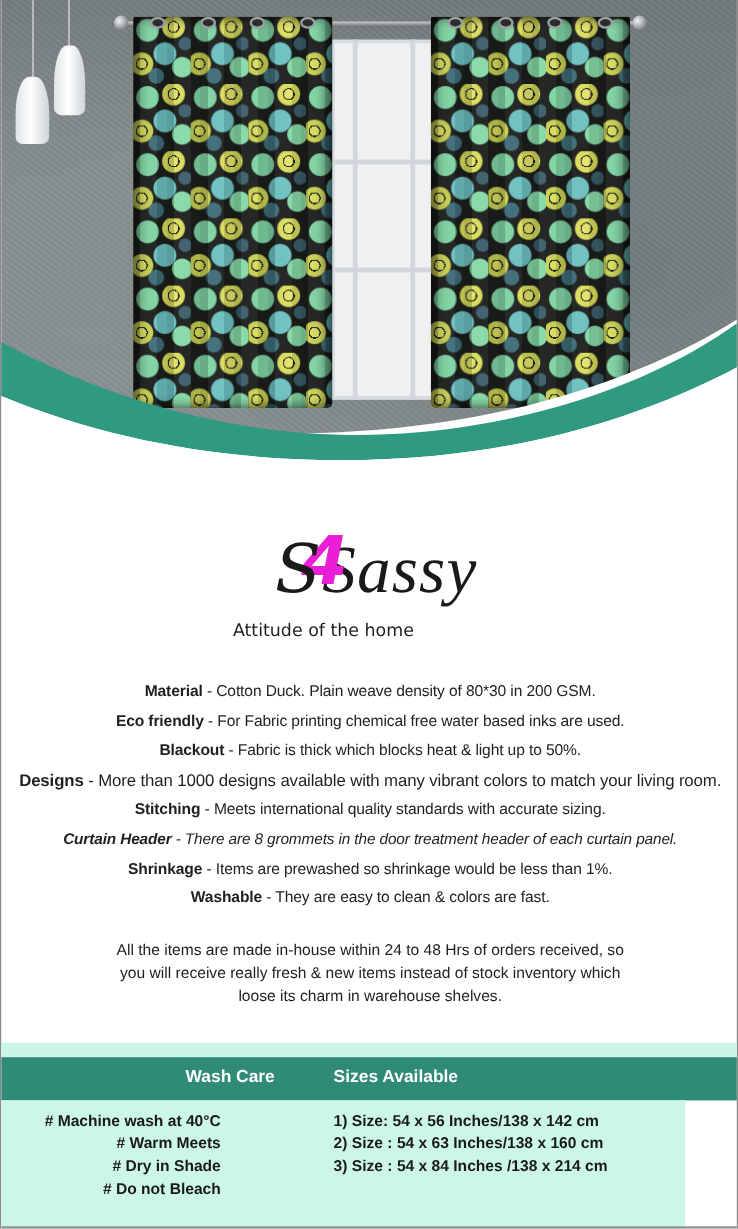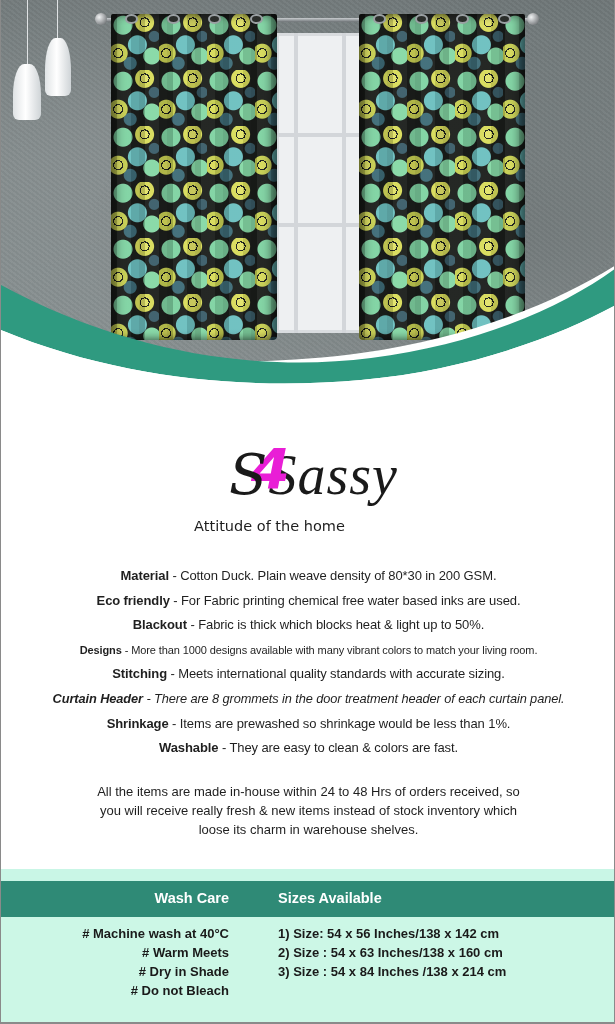--- a/index.html
+++ b/index.html
@@ -59,21 +59,21 @@
     .feature { text-align: center; font-size: 13px; color: #1f1f1f; height: 24.6px; line-height: 22px; font-family: "Liberation Sans", sans-serif; white-space: nowrap; letter-spacing: -0.1px; }
     .feature b { font-weight: bold; }
 
     .about { position: absolute; left: 60px; top: 782px; width: 495px; text-align: center; font-size: 13px; line-height: 19px; color: #1f1f1f; }
 
     
     .strip { position: absolute; left: 0; top: 869px; width: 615px; height: 12px; background: #c9f6e6; }
     .table-head { position: absolute; left: 0; top: 881px; width: 615px; height: 36px; background: #2f8a76; color: #ffffff; font-weight: bold; font-size: 14.5px; }
     .table-head .c1 { position: absolute; right: 387px; top: 9px; text-align: right; }
     .table-head .c2 { position: absolute; left: 277px; top: 9px; }
-    .table-body { position: absolute; left: 0; top: 917px; width: 615px; height: 107px; background: #ccf7e6; color: #1a1a1a; font-weight: bold; font-size: 13px; }
+    .table-body { position: absolute; left: 0; top: 917px; width: 570px; height: 107px; background: #ccf7e6; color: #1a1a1a; font-weight: bold; font-size: 13px; }
     .wash { position: absolute; right: 387px; top: 7px; text-align: right; }
     .sizes { position: absolute; left: 277px; top: 7px; }
     .row { height: 19px; line-height: 19px; white-space: nowrap; }
     .bottom-border { position: absolute; left: 0; bottom: 0; width: 615px; height: 2px; background: #8a8a8a; }
   </style>
 </head>
 <body>
 
 <div class="page">
 
@@ -124,21 +124,21 @@
     <span class="logo-mark">
       <span class="s1">S</span><span class="four">4</span><span class="rest">Sassy</span>
     </span>
   </div>
   <div class="tagline">Attitude of the home</div>
 
   <div class="features">
     <div class="feature"><b>Material</b><span> - Cotton Duck. Plain weave density of 80*30 in 200 GSM.</span></div>
     <div class="feature"><b>Eco friendly</b><span> - For Fabric printing chemical free water based inks are used.</span></div>
     <div class="feature"><b>Blackout</b><span> - Fabric is thick which blocks heat &amp; light up to 50%.</span></div>
-    <div class="feature" style="font-size:11px;"><b>Designs</b><span> - More than 1000 designs available with many vibrant colors to match your living room.</span></div>
+    <div class="feature" style="font-size:14px;"><b>Designs</b><span> - More than 1000 designs available with many vibrant colors to match your living room.</span></div>
     <div class="feature"><b>Stitching</b><span> - Meets international quality standards with accurate sizing.</span></div>
     <div class="feature" style="font-size:12.8px;font-style:italic;"><b>Curtain Header</b><span> - There are 8 grommets in the door treatment header of each curtain panel.</span></div>
     <div class="feature"><b>Shrinkage</b><span> - Items are prewashed so shrinkage would be less than 1%.</span></div>
     <div class="feature"><b>Washable</b><span> - They are easy to clean &amp; colors are fast.</span></div>
   </div>
 
   <div class="about">
     <div>All the items are made in-house within 24 to 48 Hrs of orders received, so</div>
     <div>you will receive really fresh &amp; new items instead of stock inventory which</div>
     <div>loose its charm in warehouse shelves.</div>

